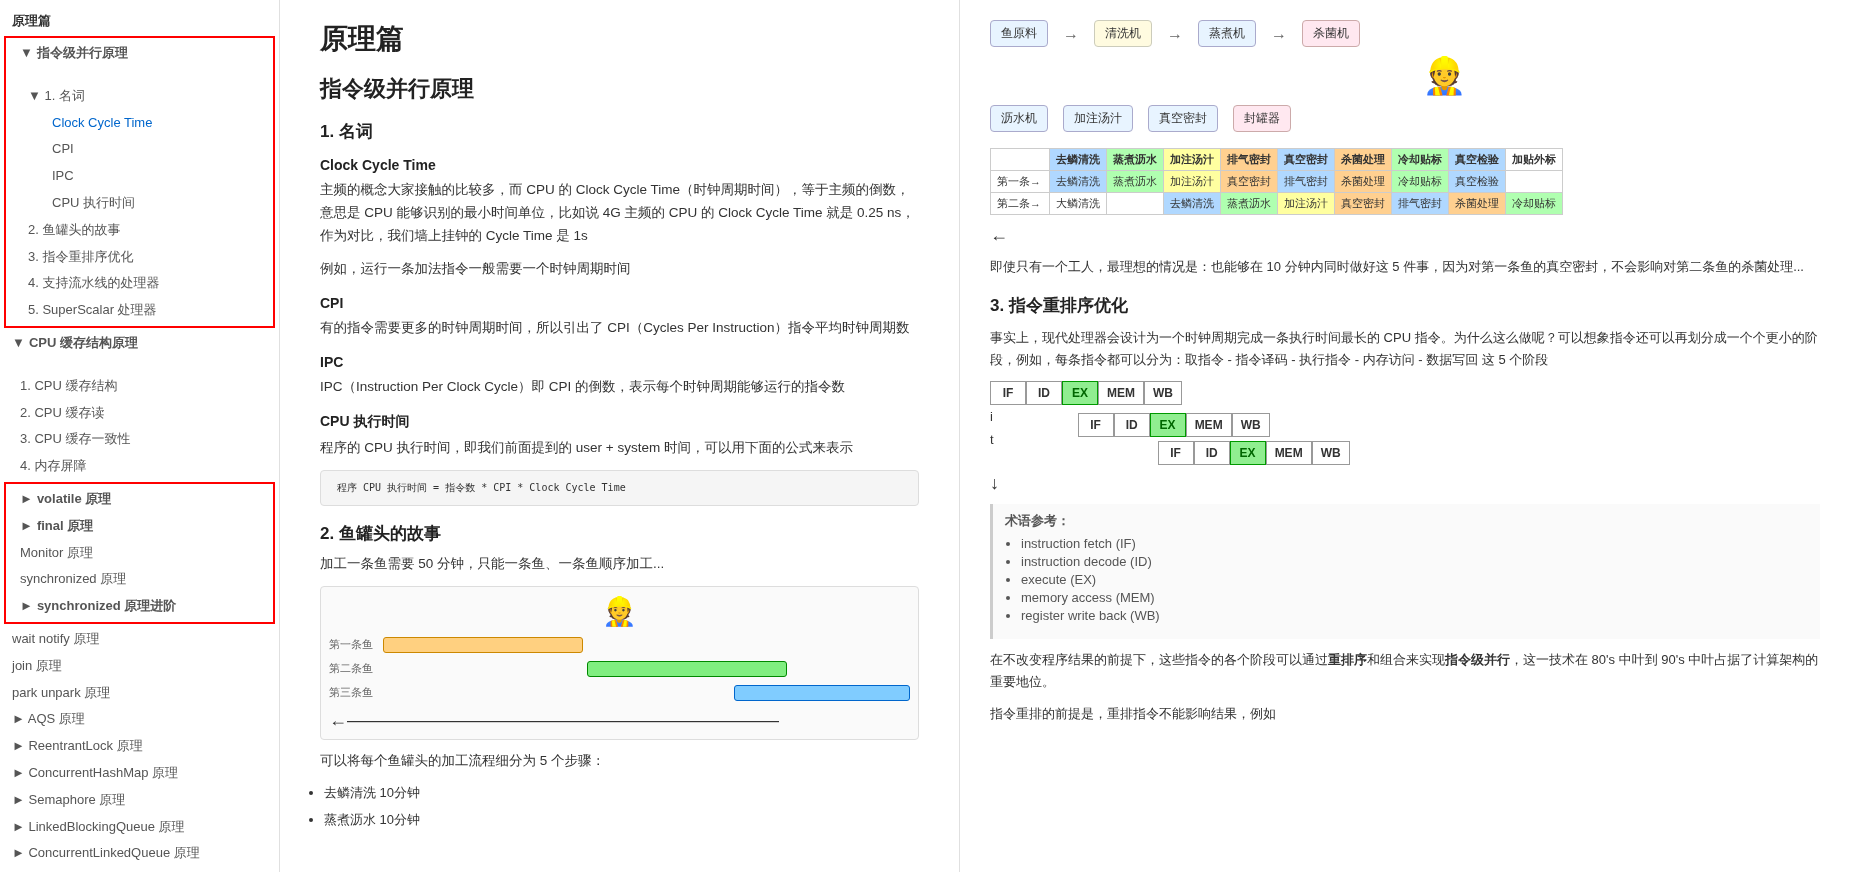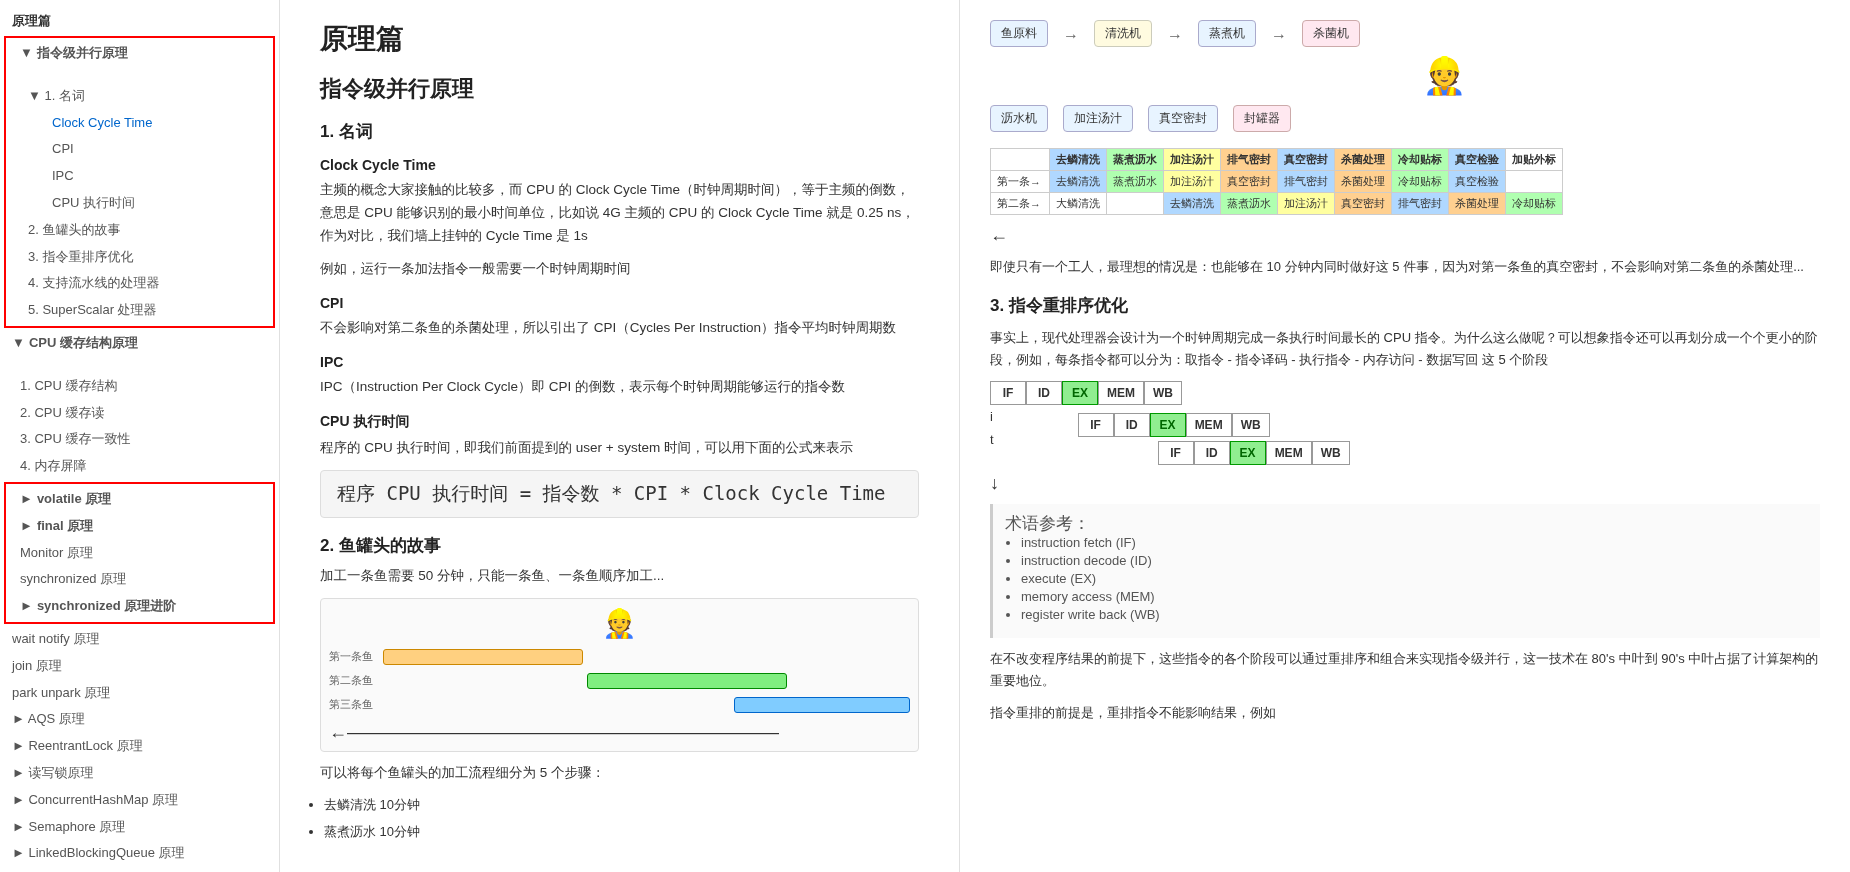--- a/index.html
+++ b/index.html
@@ -64,21 +64,21 @@
     h3.subsection { font-size: 17px; font-weight: bold; margin: 16px 0 8px 0; color: #222; }
     h4.term { font-size: 14px; font-weight: bold; margin: 14px 0 6px 0; color: #222; }
     p { margin-bottom: 10px; line-height: 1.7; font-size: 13.5px; color: #333; }
     .code-block {
       background: #f5f5f5;
       border: 1px solid #ddd;
       border-radius: 4px;
       padding: 10px 16px;
       margin: 10px 0;
       font-family: monospace;
-      font-size: 19px;
+      font-size: 10px;
       color: #333;
     }
     ul.bullet-list { margin-left: 4px; margin-bottom: 10px; }
     ul.bullet-list li { margin-bottom: 4px; line-height: 1.7; }
     .stage-box {
       padding: 4px 8px;
       border: 1.5px solid #999;
       font-size: 12px;
       font-weight: bold;
       min-width: 36px;
@@ -167,21 +167,21 @@
       white-space: nowrap;
     }
     .pipe-table .row-label { text-align: right; padding-right: 8px; color: #333; font-size: 11px; }
     .cell-empty { background: #fff; }
     .cell-blue { background: #b0d8ff; }
     .cell-green { background: #b0ffb0; }
     .cell-yellow { background: #ffffa0; }
     .cell-orange { background: #ffd090; }
 
     .right-text { font-size: 13px; line-height: 1.7; color: #333; margin: 10px 0; }
-    .bold { font-weight: normal; }
+    .bold { font-weight: bold; }
   </style>
 </head>
 <body>
 
 <div id="sidebar">
   <div class="sidebar-section-header">
     <span>原理篇</span>
   </div>
 
   <div class="red-box">
@@ -275,24 +275,20 @@
   <div class="sidebar-item">
     <span>► </span>
     <span>AQS 原理</span>
   </div>
   <div class="sidebar-item">
     <span>► </span>
     <span>ReentrantLock 原理</span>
   </div>
   <div class="sidebar-item">
     <span>► </span>
-    <span>读写锁原理</span>
-  </div>
-  <div class="sidebar-item">
-    <span>► </span>
     <span>ConcurrentHashMap 原理</span>
   </div>
   <div class="sidebar-item">
     <span>► </span>
     <span>Semaphore 原理</span>
   </div>
   <div class="sidebar-item">
     <span>► </span>
     <span>LinkedBlockingQueue 原理</span>
   </div>
@@ -305,21 +301,21 @@
 <div id="main">
   <h1 class="page-title">原理篇</h1>
   <h2 class="section-title">指令级并行原理</h2>
   <h3 class="subsection">1. 名词</h3>
 
   <h4 class="term">Clock Cycle Time</h4>
   <p>主频的概念大家接触的比较多，而 CPU 的 Clock Cycle Time（时钟周期时间），等于主频的倒数，意思是 CPU 能够识别的最小时间单位，比如说 4G 主频的 CPU 的 Clock Cycle Time 就是 0.25 ns，作为对比，我们墙上挂钟的 Cycle Time 是 1s</p>
   <p>例如，运行一条加法指令一般需要一个时钟周期时间</p>
 
   <h4 class="term">CPI</h4>
-  <p>不会影响对第二条鱼的杀菌处理，所以引出了 CPI（Cycles Per Instruction）指令平均时钟周期数</p>
+  <p>有的指令需要更多的时钟周期时间，所以引出了 CPI（Cycles Per Instruction）指令平均时钟周期数</p>
 
   <h4 class="term">IPC</h4>
   <p>IPC（Instruction Per Clock Cycle）即 CPI 的倒数，表示每个时钟周期能够运行的指令数</p>
 
   <h4 class="term">CPU 执行时间</h4>
   <p>程序的 CPU 执行时间，即我们前面提到的 user + system 时间，可以用下面的公式来表示</p>
   <div class="code-block">
     <span>程序 CPU 执行时间 = 指令数 * CPI * Clock Cycle Time</span>
   </div>
 
@@ -456,21 +452,21 @@
         <div class="stage-box stage-id">ID</div>
         <div class="stage-box stage-ex">EX</div>
         <div class="stage-box stage-mem">MEM</div>
         <div class="stage-box stage-wb">WB</div>
       </div>
     </div>
   </div>
   <div style="font-size:18px; margin: 4px 0 8px 0;">↓</div>
 
   <div class="hint-box">
-    <div style="font-size:17px; margin-bottom:0; font-weight:400;">术语参考：</div>
+    <div style="font-size:13px; margin-bottom:6px; font-weight:700;">术语参考：</div>
     <ul class="term-list">
       <li>instruction fetch (IF)</li>
       <li>instruction decode (ID)</li>
       <li>execute (EX)</li>
       <li>memory access (MEM)</li>
       <li>register write back (WB)</li>
     </ul>
   </div>
 
   <p class="right-text">

